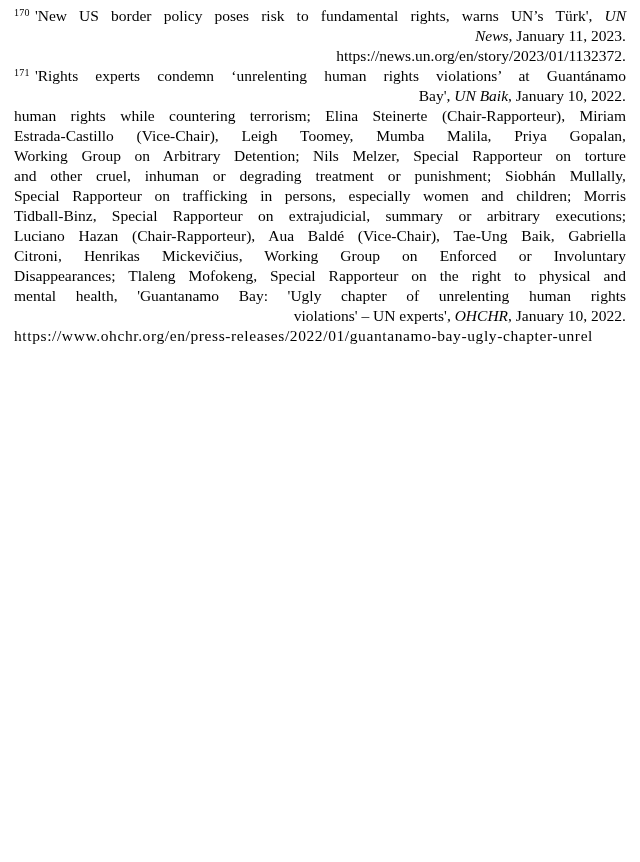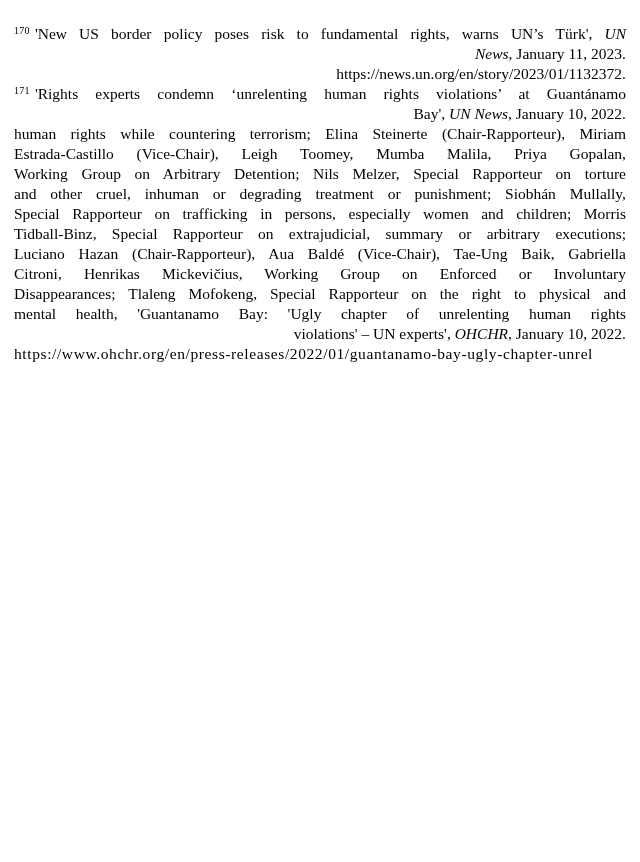--- a/index.html
+++ b/index.html
@@ -9,21 +9,21 @@
   }
   body {
     width: 640px;
     height: 862px;
     overflow: hidden;
   }
   .page {
     box-sizing: border-box;
     width: 640px;
     height: 862px;
-    padding: 24px 14px 0 14px;
+    padding: 6px 14px 0 14px;
     background: #ffffff;
     color: #000000;
     font-family: "Liberation Serif", "DejaVu Serif", serif;
     font-size: 15.5px;
     line-height: 20px;
   }
   .fline {
     text-align: right;
     white-space: normal;
   }
@@ -51,21 +51,21 @@
 
 <div class="page">
   <div class="footnotes">
       <div>
         <div class="fline just"><sup class="fnum">170</sup><span class="">'New US border policy poses risk to fundamental rights, warns UN’s Türk', </span><span class="it">UN</span></div>
         <div class="fline"><span class="it">News,</span><span class=""> January 11, 2023.</span></div>
         <div class="fline"><span class=" url">https://news.un.org/en/story/2023/01/1132372.</span></div>
       </div>
       <div>
         <div class="fline just"><sup class="fnum">171</sup><span class="">'Rights experts condemn ‘unrelenting human rights violations’ at Guantánamo</span></div>
-        <div class="fline"><span class="">Bay', </span><span class="it">UN News</span><span class="">, January 10, 2022.</span></div>
+        <div class="fline"><span class="">Bay', </span><span class="it">UN Baik</span><span class="">, January 10, 2022.</span></div>
       </div>
       <div>
         <div class="fline just"><span class="">human rights while countering terrorism; Elina Steinerte (Chair-Rapporteur), Miriam</span></div>
         <div class="fline just"><span class="">Estrada-Castillo (Vice-Chair), Leigh Toomey, Mumba Malila, Priya Gopalan,</span></div>
         <div class="fline just"><span class="">Working Group on Arbitrary Detention; Nils Melzer, Special Rapporteur on torture</span></div>
         <div class="fline just"><span class="">and other cruel, inhuman or degrading treatment or punishment; Siobhán Mullally,</span></div>
         <div class="fline just"><span class="">Special Rapporteur on trafficking in persons, especially women and children; Morris</span></div>
         <div class="fline just"><span class="">Tidball-Binz, Special Rapporteur on extrajudicial, summary or arbitrary executions;</span></div>
         <div class="fline just"><span class="">Luciano Hazan (Chair-Rapporteur), Aua Baldé (Vice-Chair), Tae-Ung Baik, Gabriella</span></div>
         <div class="fline just"><span class="">Citroni, Henrikas Mickevičius, Working Group on Enforced or Involuntary</span></div>

